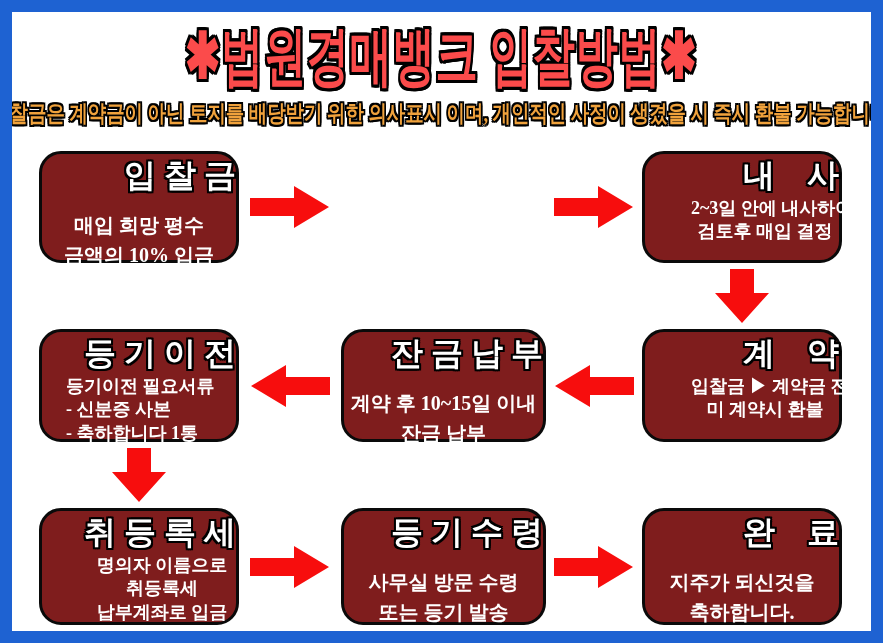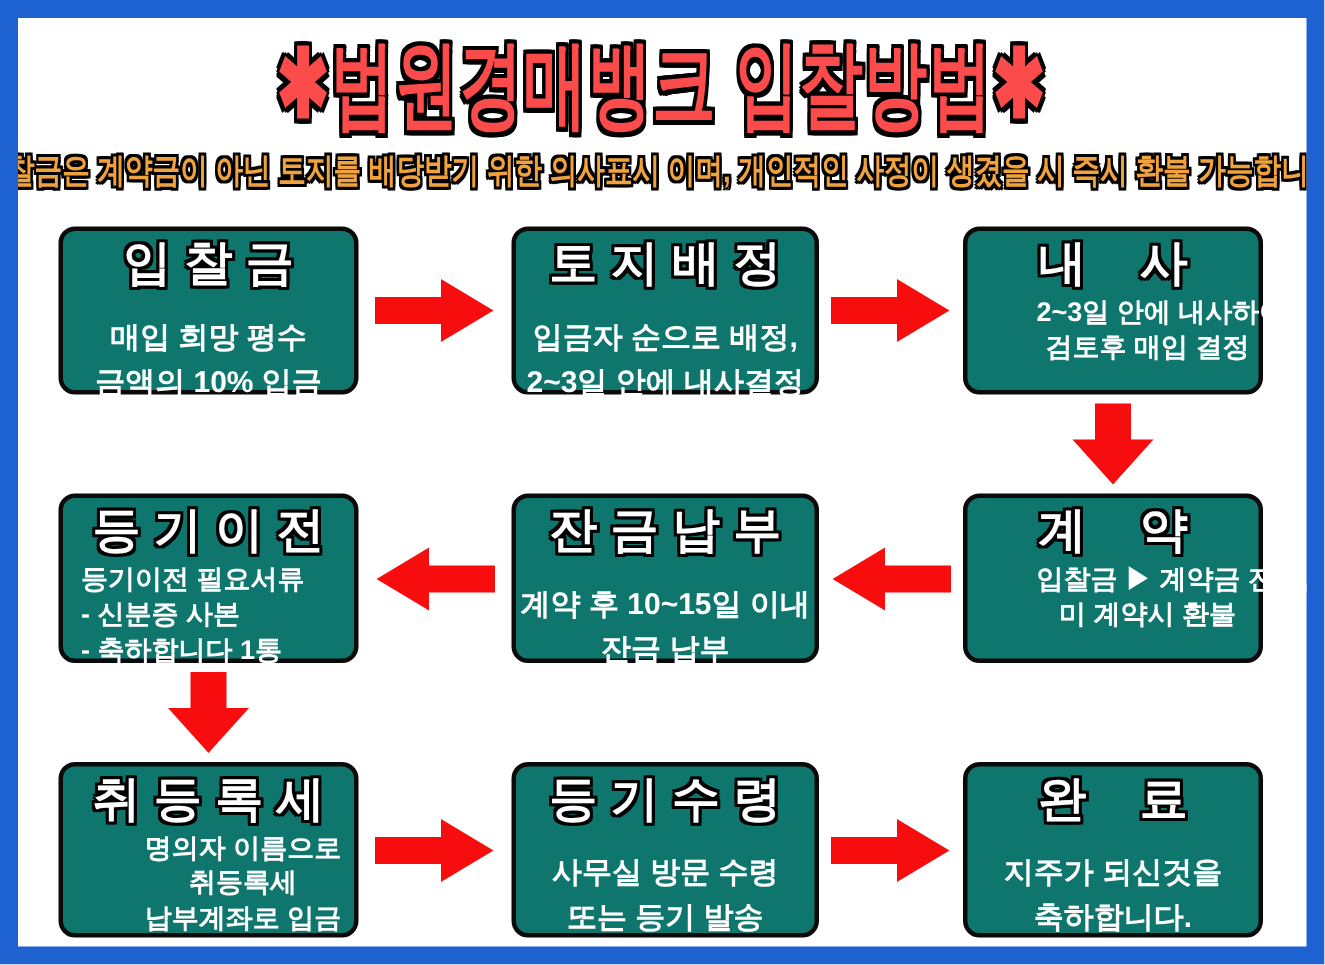--- a/index.html
+++ b/index.html
@@ -3,21 +3,21 @@
 <meta charset="utf-8">
 <style>
   * { margin:0; padding:0; box-sizing:border-box; }
   html,body { background:#ffffff; }
   .page {
     position:relative;
     width:883px; height:643px;
     border:12px solid #1E62D2;
     background:#ffffff;
     overflow:hidden;
-    font-family:Liberation Sans, sans-serif;
+    font-family:Liberation Serif, serif;
   }
 
   
   .title-wrap {
     position:absolute; left:0; top:0; width:100%; height:88px;
     display:flex; align-items:center; justify-content:center;
   }
   .title {
     font-size:64px; font-weight:bold; color:#FB4B4B;
     white-space:nowrap; letter-spacing:1px;
@@ -47,39 +47,39 @@
     position:absolute; left:27px; top:139px;
     display:grid;
     grid-template-columns:200px 102px 205px 96px 200px;
     grid-template-rows:112px 66px 113px 66px 117px;
   }
   .c1{grid-column:1}.c2{grid-column:2}.c3{grid-column:3}.c4{grid-column:4}.c5{grid-column:5}
   .r1{grid-row:1}.r2{grid-row:2}.r3{grid-row:3}.r4{grid-row:4}.r5{grid-row:5}
   .cell { display:flex; align-items:center; justify-content:center; }
 
   .box {
-    background:#0f766e;
+    background:#7f1d1d;
     border:3px solid #0A0A0A;
-    border-radius:11px;
+    border-radius:22px;
     color:#ffffff;
     text-align:center;
-    display:flex; flex-direction:column; align-items:center;
+    display:flex; flex-direction:column; align-items:flex-end;
     padding-top:3px;
   }
   .box-title {
     font-size:32px; font-weight:bold; line-height:1.18;
     white-space:pre; color:#ffffff;
     text-shadow:
       -2px -2px 0 #000, 0 -2px 0 #000, 2px -2px 0 #000,
       -2px  0  0 #000, 2px  0  0 #000,
       -2px  2px 0 #000, 0  2px 0 #000, 2px 2px 0 #000;
   }
   .box-body { margin-top:15px; font-size:20px; font-weight:bold; line-height:1.5; width:100%; }
   .box-body.small { font-size:18px; line-height:1.3; margin-top:2px;padding-left:46px; }
-  .box-body.left  { text-align:left; padding-left:12px; }
+  .box-body.left  { text-align:left; padding-left:24px; }
   .box-line { white-space:nowrap; }
 
   .arrow { display:block; }
   .arrow polygon { fill:#F70D0D; }
 </style>
 </head>
 <body>
 
 <div class="page">
 
@@ -99,27 +99,20 @@
         <div class="box-line">금액의 10% 입금</div>
       </div>
     </div>
 
     <div class="cell c2 r1">
       <svg class="arrow" width="80" height="44" viewBox="0 0 80 44">
         <polygon points="0,13 44,13 44,1 79,22 44,43 44,31 0,31" fill="#F70D0D"></polygon>
       </svg>
     </div>
 
-    <div class="box c3 r1">
-      <div class="box-title">토 지 배 정</div>
-      <div class="box-body">
-        <div class="box-line">입금자 순으로 배정,</div>
-        <div class="box-line">2~3일 안에 내사결정</div>
-      </div>
-    </div>
 
     <div class="cell c4 r1">
       <svg class="arrow" width="80" height="44" viewBox="0 0 80 44">
         <polygon points="0,13 44,13 44,1 79,22 44,43 44,31 0,31" fill="#F70D0D"></polygon>
       </svg>
     </div>
 
     <div class="box c5 r1">
       <div class="box-title">내    사</div>
       <div class="box-body small">

